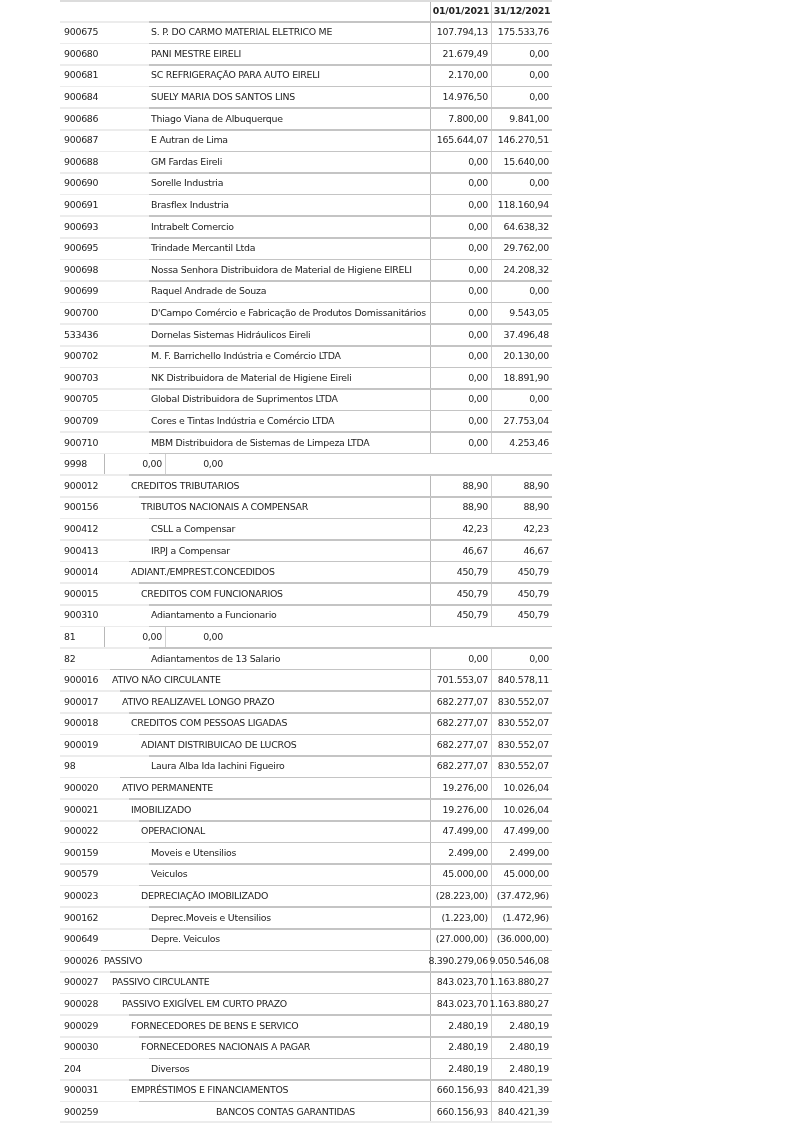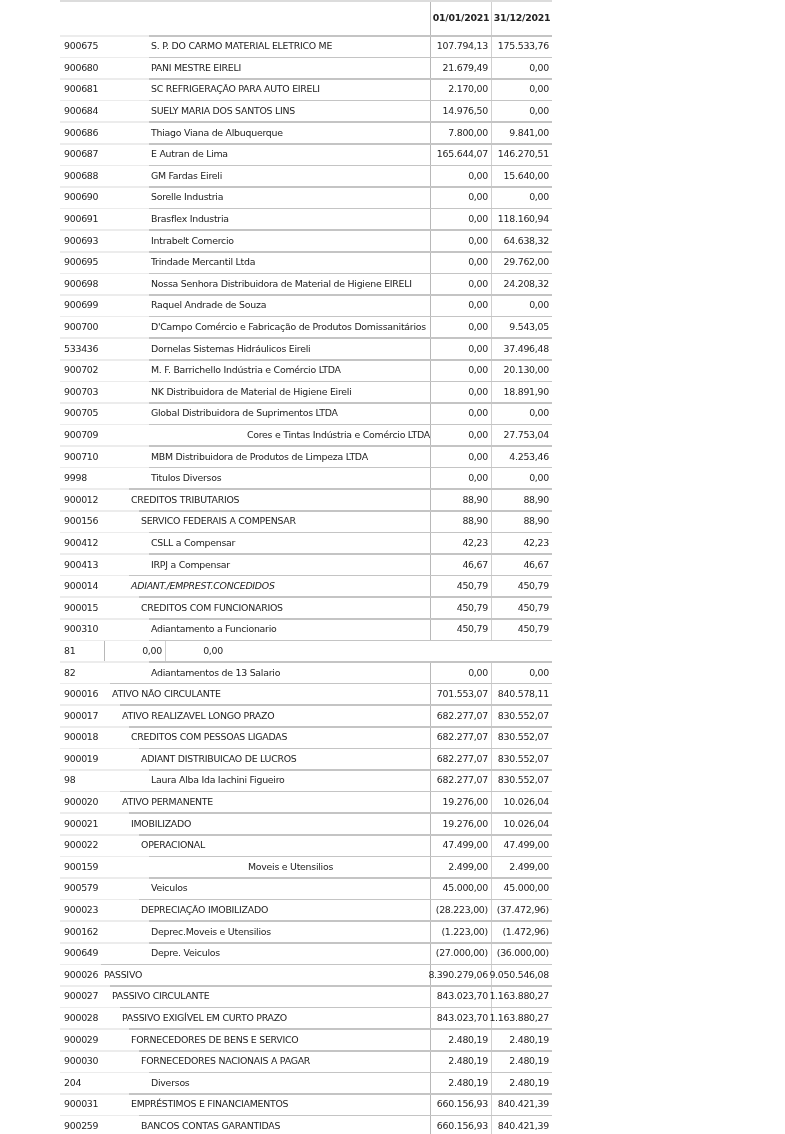--- a/index.html
+++ b/index.html
@@ -8,21 +8,21 @@
       font-family: "DejaVu Sans", sans-serif; font-size: 9.4px; color: #222;
       letter-spacing: -0.25px;
     }
     .table {
       position: absolute; left: 60px; top: 0; width: 492px;
       border-collapse: collapse;
     }
     .hdr, .row {
       position: relative; height: 21.6px; display: flex; align-items: center;
     }
-    .hdr { height: 35px; font-weight: bold; }
+    .hdr { height: 21px; font-weight: bold; }
     .row::before {
       content: ""; position: absolute; left: 0; right: 0; top: 0; height: 1.6px;
       background: #ececec;
     }
     .hdr::before {
       content: ""; position: absolute; left: 0; right: 0; top: 0; height: 1.5px;
       background: #dcdcdc;
     }
     .row .sep {
       position: absolute; top: 0; right: 0; height: 1.6px; background: #c4c4c4;
@@ -175,70 +175,69 @@
       <div class="row">
         <span class="sep" style="left: 89px;"></span>
         <span class="code">900705</span>
         <span class="label" style="padding-left: 47px;">Global Distribuidora de Suprimentos LTDA</span>
         <span class="v1">0,00</span>
         <span class="v2">0,00</span>
       </div>
       <div class="row">
         <span class="sep" style="left: 89px;"></span>
         <span class="code">900709</span>
-        <span class="label" style="padding-left: 47px; text-align: right;">Cores e Tintas Indústria e Comércio LTDA</span>
+        <span class="label" style="padding-left: 47px;">Cores e Tintas Indústria e Comércio LTDA</span>
         <span class="v1">0,00</span>
         <span class="v2">27.753,04</span>
       </div>
       <div class="row">
         <span class="sep" style="left: 89px;"></span>
         <span class="code">900710</span>
-        <span class="label" style="padding-left: 47px;">MBM Distribuidora de Produtos de Limpeza LTDA</span>
+        <span class="label" style="padding-left: 47px;">MBM Distribuidora de Sistemas de Limpeza LTDA</span>
         <span class="v1">0,00</span>
         <span class="v2">4.253,46</span>
       </div>
       <div class="row">
         <span class="sep" style="left: 89px;"></span>
         <span class="code">9998</span>
-        <span class="label" style="padding-left: 47px;">Titulos Diversos</span>
         <span class="v1">0,00</span>
         <span class="v2">0,00</span>
       </div>
       <div class="row">
         <span class="sep" style="left: 69px;"></span>
         <span class="code">900012</span>
         <span class="label" style="padding-left: 27px;">CREDITOS TRIBUTARIOS</span>
         <span class="v1">88,90</span>
         <span class="v2">88,90</span>
       </div>
       <div class="row">
         <span class="sep" style="left: 79px;"></span>
         <span class="code">900156</span>
-        <span class="label" style="padding-left: 37px;">SERVICO FEDERAIS A COMPENSAR</span>
+        <span class="label" style="padding-left: 37px;">TRIBUTOS NACIONAIS A COMPENSAR</span>
         <span class="v1">88,90</span>
         <span class="v2">88,90</span>
       </div>
       <div class="row">
         <span class="sep" style="left: 89px;"></span>
         <span class="code">900412</span>
         <span class="label" style="padding-left: 47px;">CSLL a Compensar</span>
         <span class="v1">42,23</span>
         <span class="v2">42,23</span>
       </div>
       <div class="row">
         <span class="sep" style="left: 89px;"></span>
         <span class="code">900413</span>
         <span class="label" style="padding-left: 47px;">IRPJ a Compensar</span>
         <span class="v1">46,67</span>
         <span class="v2">46,67</span>
       </div>
       <div class="row">
         <span class="sep" style="left: 69px;"></span>
         <span class="code">900014</span>
-        <span class="label" style="padding-left: 27px; font-style: italic;">ADIANT./EMPREST.CONCEDIDOS</span>
+        <span class="label" style="padding-left: 27px;">ADIANT./EMPREST.CONCEDIDOS</span>
         <span class="v1">450,79</span>
         <span class="v2">450,79</span>
       </div>
       <div class="row">
         <span class="sep" style="left: 79px;"></span>
         <span class="code">900015</span>
         <span class="label" style="padding-left: 37px;">CREDITOS COM FUNCIONARIOS</span>
         <span class="v1">450,79</span>
         <span class="v2">450,79</span>
       </div>
@@ -314,21 +313,21 @@
       <div class="row">
         <span class="sep" style="left: 79px;"></span>
         <span class="code">900022</span>
         <span class="label" style="padding-left: 37px;">OPERACIONAL</span>
         <span class="v1">47.499,00</span>
         <span class="v2">47.499,00</span>
       </div>
       <div class="row">
         <span class="sep" style="left: 89px;"></span>
         <span class="code">900159</span>
-        <span class="label" style="padding-left: 47px; text-align: center;">Moveis e Utensilios</span>
+        <span class="label" style="padding-left: 47px;">Moveis e Utensilios</span>
         <span class="v1">2.499,00</span>
         <span class="v2">2.499,00</span>
       </div>
       <div class="row">
         <span class="sep" style="left: 89px;"></span>
         <span class="code">900579</span>
         <span class="label" style="padding-left: 47px;">Veiculos</span>
         <span class="v1">45.000,00</span>
         <span class="v2">45.000,00</span>
       </div>
@@ -398,18 +397,18 @@
       <div class="row">
         <span class="sep" style="left: 69px;"></span>
         <span class="code">900031</span>
         <span class="label" style="padding-left: 27px;">EMPRÉSTIMOS E FINANCIAMENTOS</span>
         <span class="v1">660.156,93</span>
         <span class="v2">840.421,39</span>
       </div>
       <div class="row last">
         <span class="sep" style="left: 79px;"></span>
         <span class="code">900259</span>
-        <span class="label" style="padding-left: 37px;">BANCOS CONTAS GARANTIDAS</span>
+        <span class="label" style="padding-left: 37px; text-align: center;">BANCOS CONTAS GARANTIDAS</span>
         <span class="v1">660.156,93</span>
         <span class="v2">840.421,39</span>
       </div>
     </div>
 </div>
 
 </body></html>

